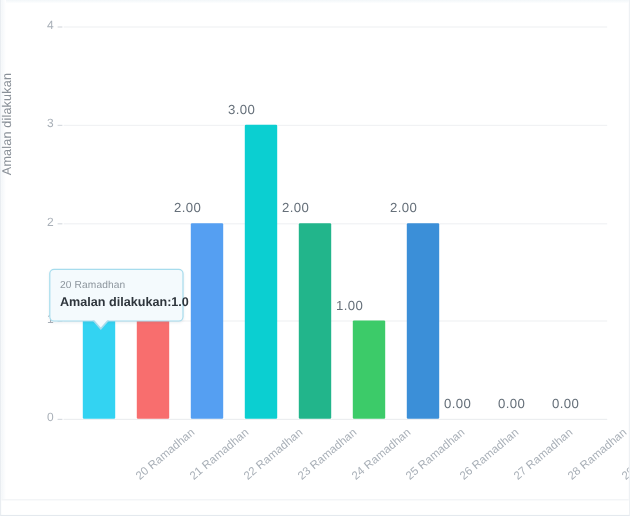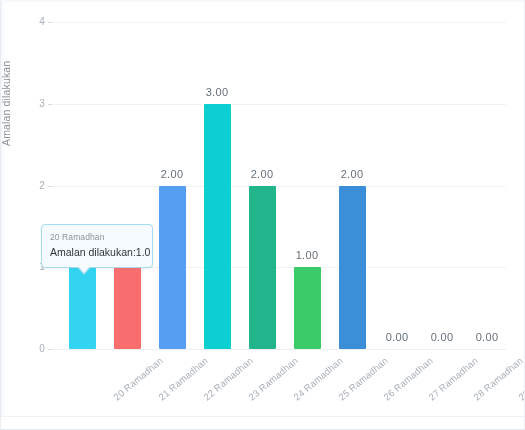--- a/index.html
+++ b/index.html
@@ -97,21 +97,21 @@
     position: absolute;
     bottom: 0;
     width: 27px;
     border-radius: 1px;
   }
 
   .vallabel {
     position: absolute;
     font-size: 11px;
     color: #66707a;
-    text-align: center;
+    text-align: left;
     width: 54px;
     letter-spacing: 0.3px;
   }
   .vallabel.dim { color: #cfd6dc; }
 
   .xlabel {
     position: absolute;
     font-size: 9.5px;
     color: #a8afb7;
     white-space: nowrap;
@@ -136,21 +136,21 @@
     z-index: 9;
   }
   #tooltip-title {
     font-size: 8.5px;
     color: #8d969e;
     line-height: 12px;
     letter-spacing: 0.1px;
   }
   #tooltip-value {
     font-size: 10.5px;
-    font-weight: normal;
+    font-weight: bold;
     color: #2e353c;
     line-height: 15px;
     margin-top: 2px;
     white-space: nowrap;
   }
   #tooltip-arrow-outer,
   #tooltip-arrow-inner {
     position: absolute;
     width: 0; height: 0;
     border-left: 7px solid transparent;

